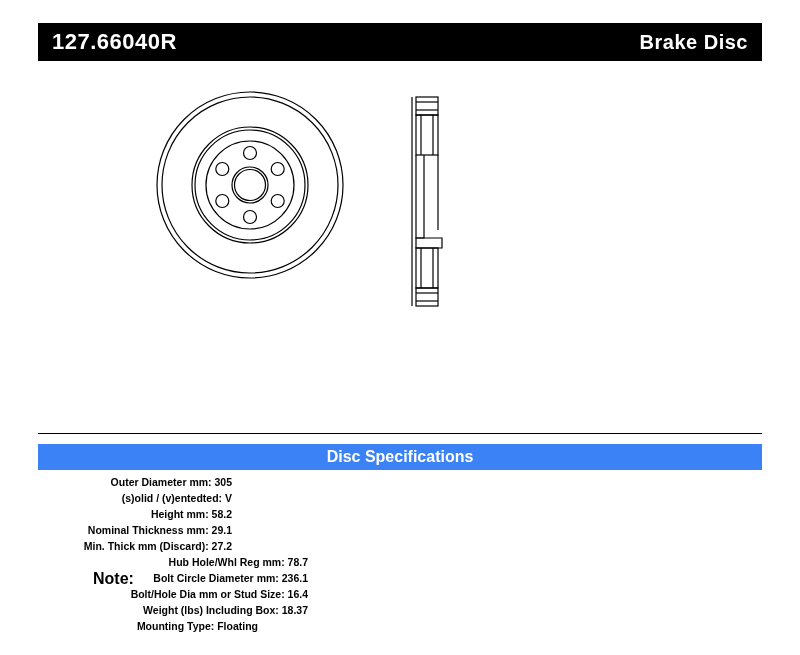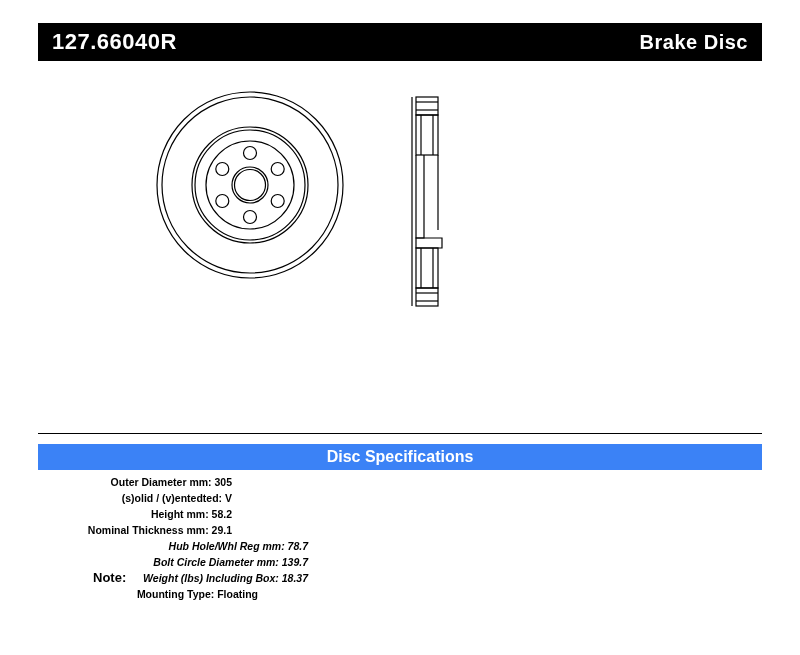--- a/index.html
+++ b/index.html
@@ -98,21 +98,20 @@
   }
   .col-left {
     width: 200px;
     text-align: right;
     padding-right: 6px;
   }
   .col-mid {
     width: 280px;
     text-align: right;
     padding-right: 10px;
-    font-style: italic;
   }
   .col-right {
     width: 244px;
     text-align: right;
     padding-right: 24px;
   }
   .spec-line {
     font-size: 10.5px;
     font-weight: bold;
     line-height: 16px;
@@ -123,21 +122,21 @@
   .note-row {
     position: absolute;
     left: 38px;
     top: 570px;
     width: 724px;
   }
   .note-label {
     position: absolute;
     left: 55px;
     top: 0;
-    font-size: 13px;
+    font-size: 16px;
     font-weight: bold;
   }
   .note-value {
     position: absolute;
     left: 100px;
     top: 0;
     font-size: 11px;
     font-weight: bold;
   }
 </style>
@@ -204,24 +203,26 @@
 <div class="specs-bar">
   <div class="specs-bar-title">Disc Specifications</div>
 </div>
 
 <div class="specs-wrap">
   <div class="spec-col col-left">
     <div class="spec-line">Outer Diameter mm: 305</div>
     <div class="spec-line">(s)olid / (v)entedted: V</div>
     <div class="spec-line">Height mm: 58.2</div>
     <div class="spec-line">Nominal Thickness mm: 29.1</div>
+    <div class="spec-line">Min. Thick mm (Discard): 27.2</div>
   </div>
   <div class="spec-col col-mid">
     <div class="spec-line">Hub Hole/Whl Reg mm: 78.7</div>
-    <div class="spec-line">Bolt Circle Diameter mm: 139.7</div>
+    <div class="spec-line">Bolt Circle Diameter mm: 236.1</div>
+    <div class="spec-line">Bolt/Hole Dia mm or Stud Size: 16.4</div>
     <div class="spec-line">Weight (lbs) Including Box: 18.37</div>
   </div>
   <div class="spec-col col-right">
     <div class="spec-line">Mounting Type: Floating</div>
   </div>
 </div>
 
 <div class="note-row">
   <div class="note-label">Note:</div>
   <div class="note-value"></div>

